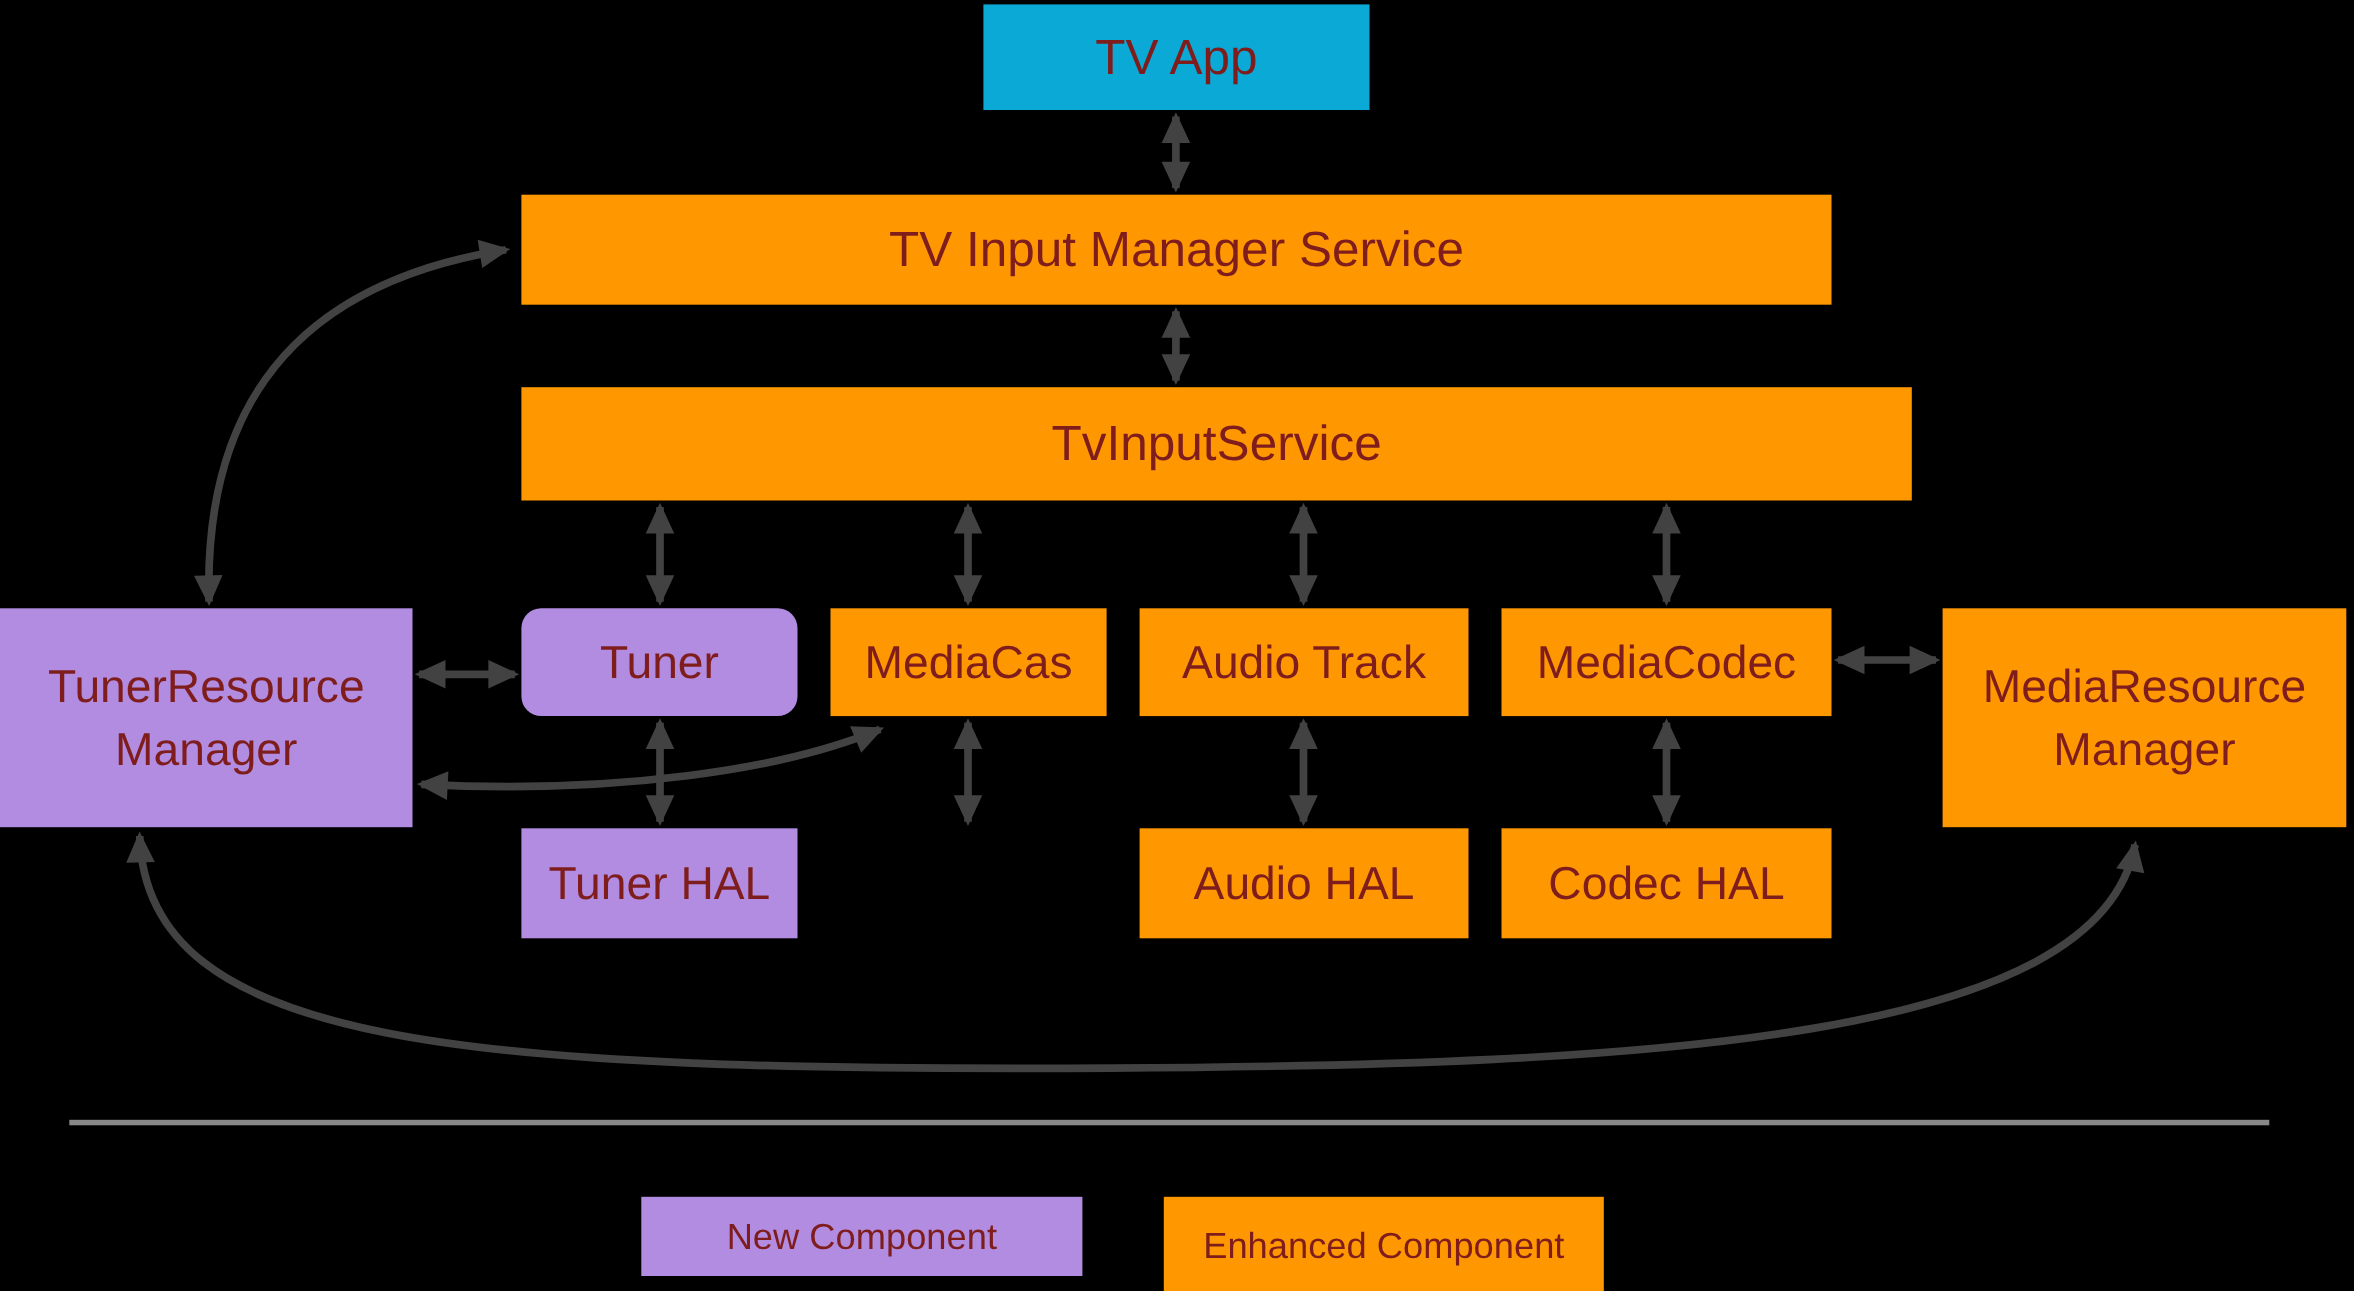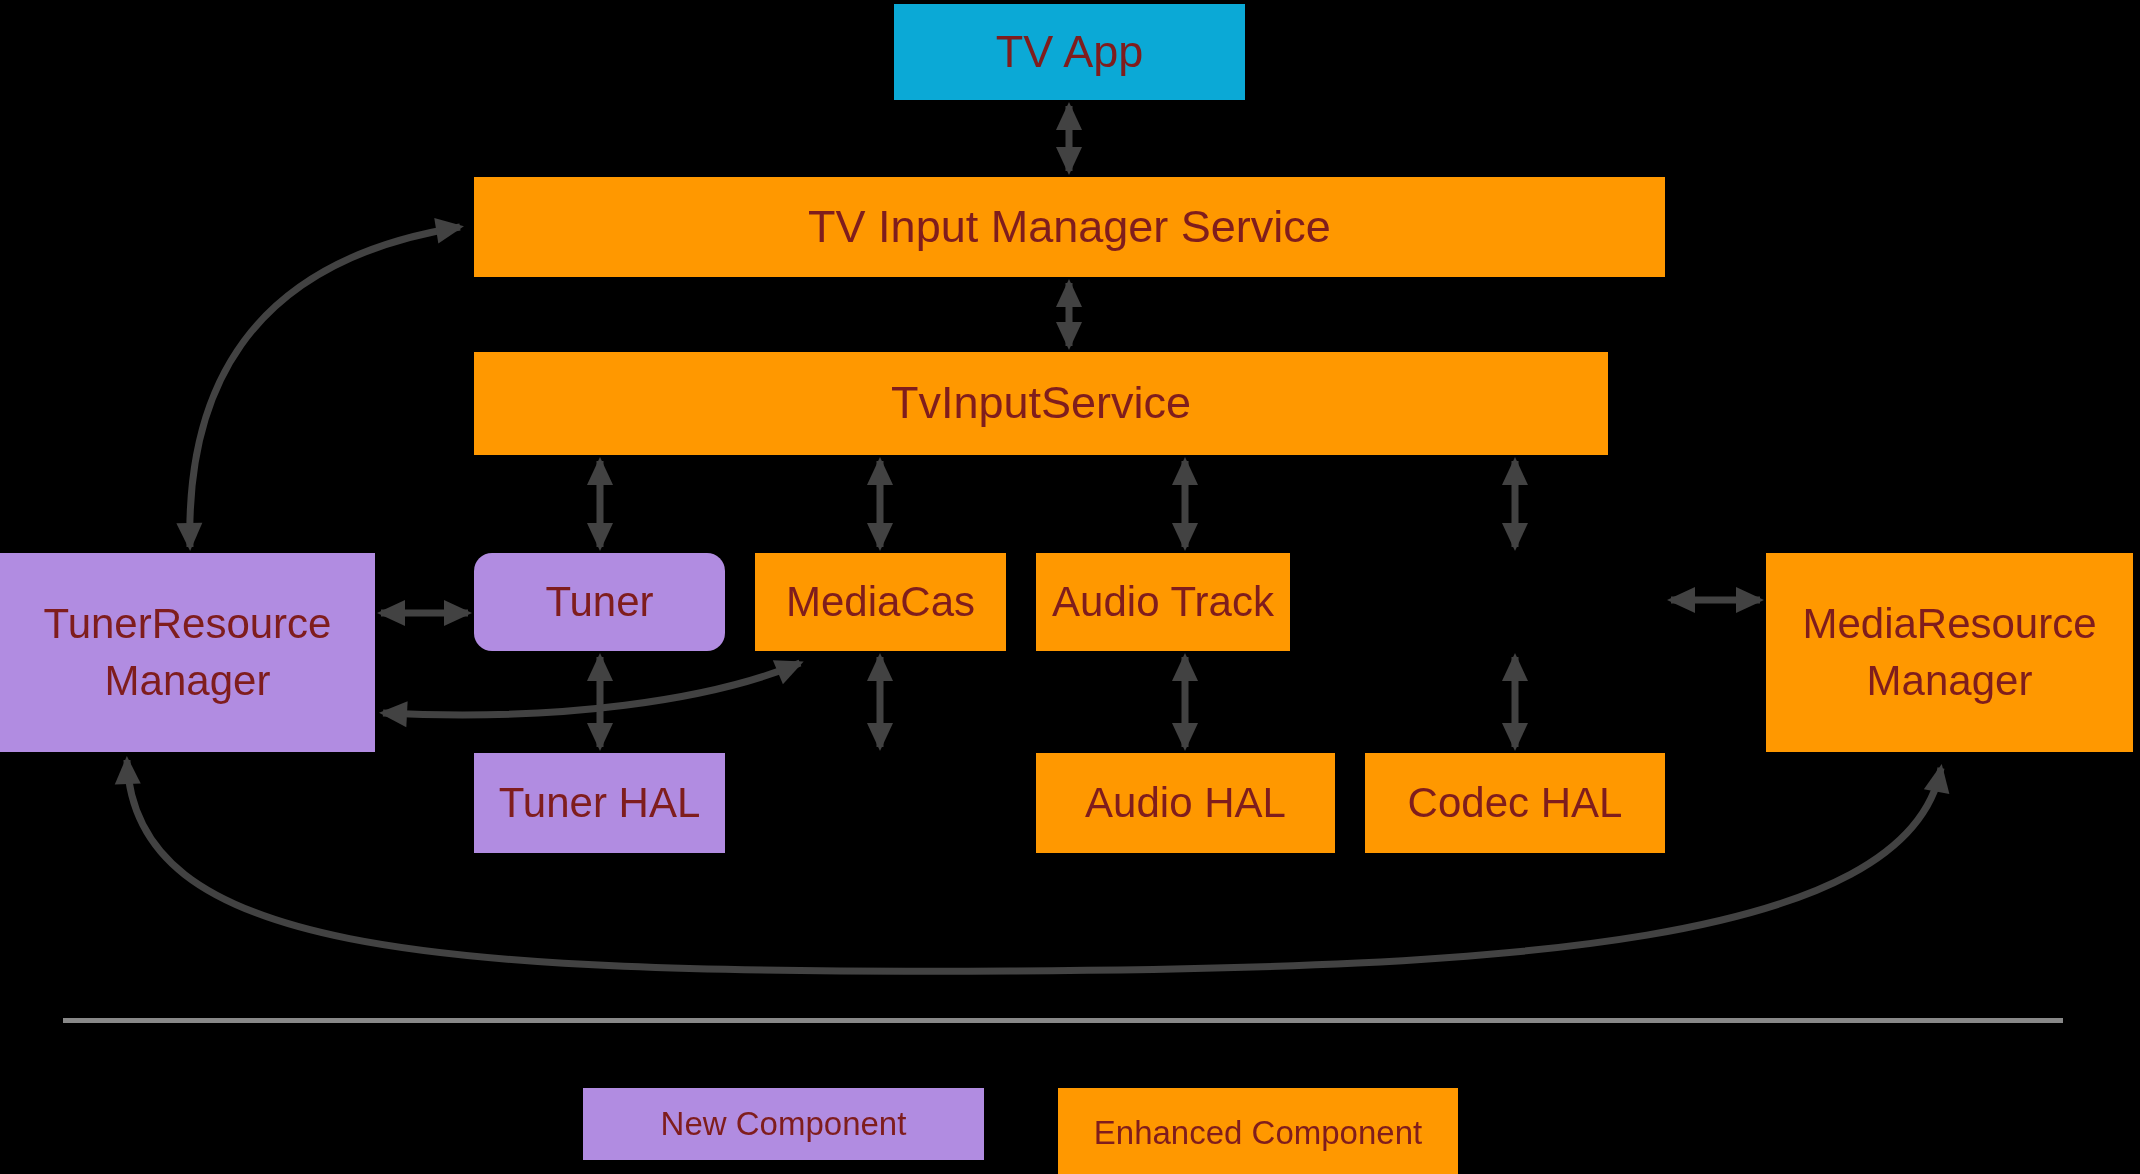--- a/index.html
+++ b/index.html
@@ -65,36 +65,39 @@
   </svg>
 
   <div class="node fs-lg" style="left: 894px; top: 4px; width: 351px; height: 96px; background: rgb(11, 169, 214);">
     <span>TV App</span>
   </div>
 
   <div class="node fs-lg" style="left: 474px; top: 177px; width: 1191px; height: 100px; background: rgb(255, 152, 0);">
     <span>TV Input Manager Service</span>
   </div>
 
-  <div class="node fs-lg" style="left: 474px; top: 352px; width: 1134px; height: 103px; background: rgb(255, 152, 0);">
+  <div class="node fs-lg" style="left: 474px; top: 352px; width: 1264px; height: 103px; background: rgb(255, 152, 0);">
     <span>TvInputService</span>
   </div>
 
   <div class="node fs-md" style="left: 474px; top: 553px; width: 251px; height: 98px; background: rgb(177, 140, 225); border-radius: 18px;">
     <span>Tuner</span>
   </div>
 
   <div class="node fs-md" style="left: 755px; top: 553px; width: 251px; height: 98px; background: rgb(255, 152, 0);">
     <span>MediaCas</span>
   </div>
 
-  <div class="node fs-md" style="left: 1036px; top: 553px; width: 254px; height: 98px; background: rgb(255, 152, 0);">
+  <div class="node fs-md" style="left: 1036px; top: 553px; width: 299px; height: 98px; background: rgb(255, 152, 0);">
     <span>Audio Track</span>
   </div>
 
+  <div class="node fs-md" style="left: 1365px; top: 553px; width: 300px; height: 98px; background: rgb(255, 152, 0);">
+    <span>MediaCodec</span>
+  </div>
 
   <div class="node fs-md wrap" style="left: 0px; top: 553px; width: 375px; height: 199px; background: rgb(177, 140, 225);">
     <span>TunerResource Manager</span>
   </div>
 
   <div class="node fs-md wrap" style="left: 1766px; top: 553px; width: 367px; height: 199px; background: rgb(255, 152, 0);">
     <span>MediaResource Manager</span>
   </div>
 
   <div class="node fs-md" style="left: 474px; top: 753px; width: 251px; height: 100px; background: rgb(177, 140, 225);">

